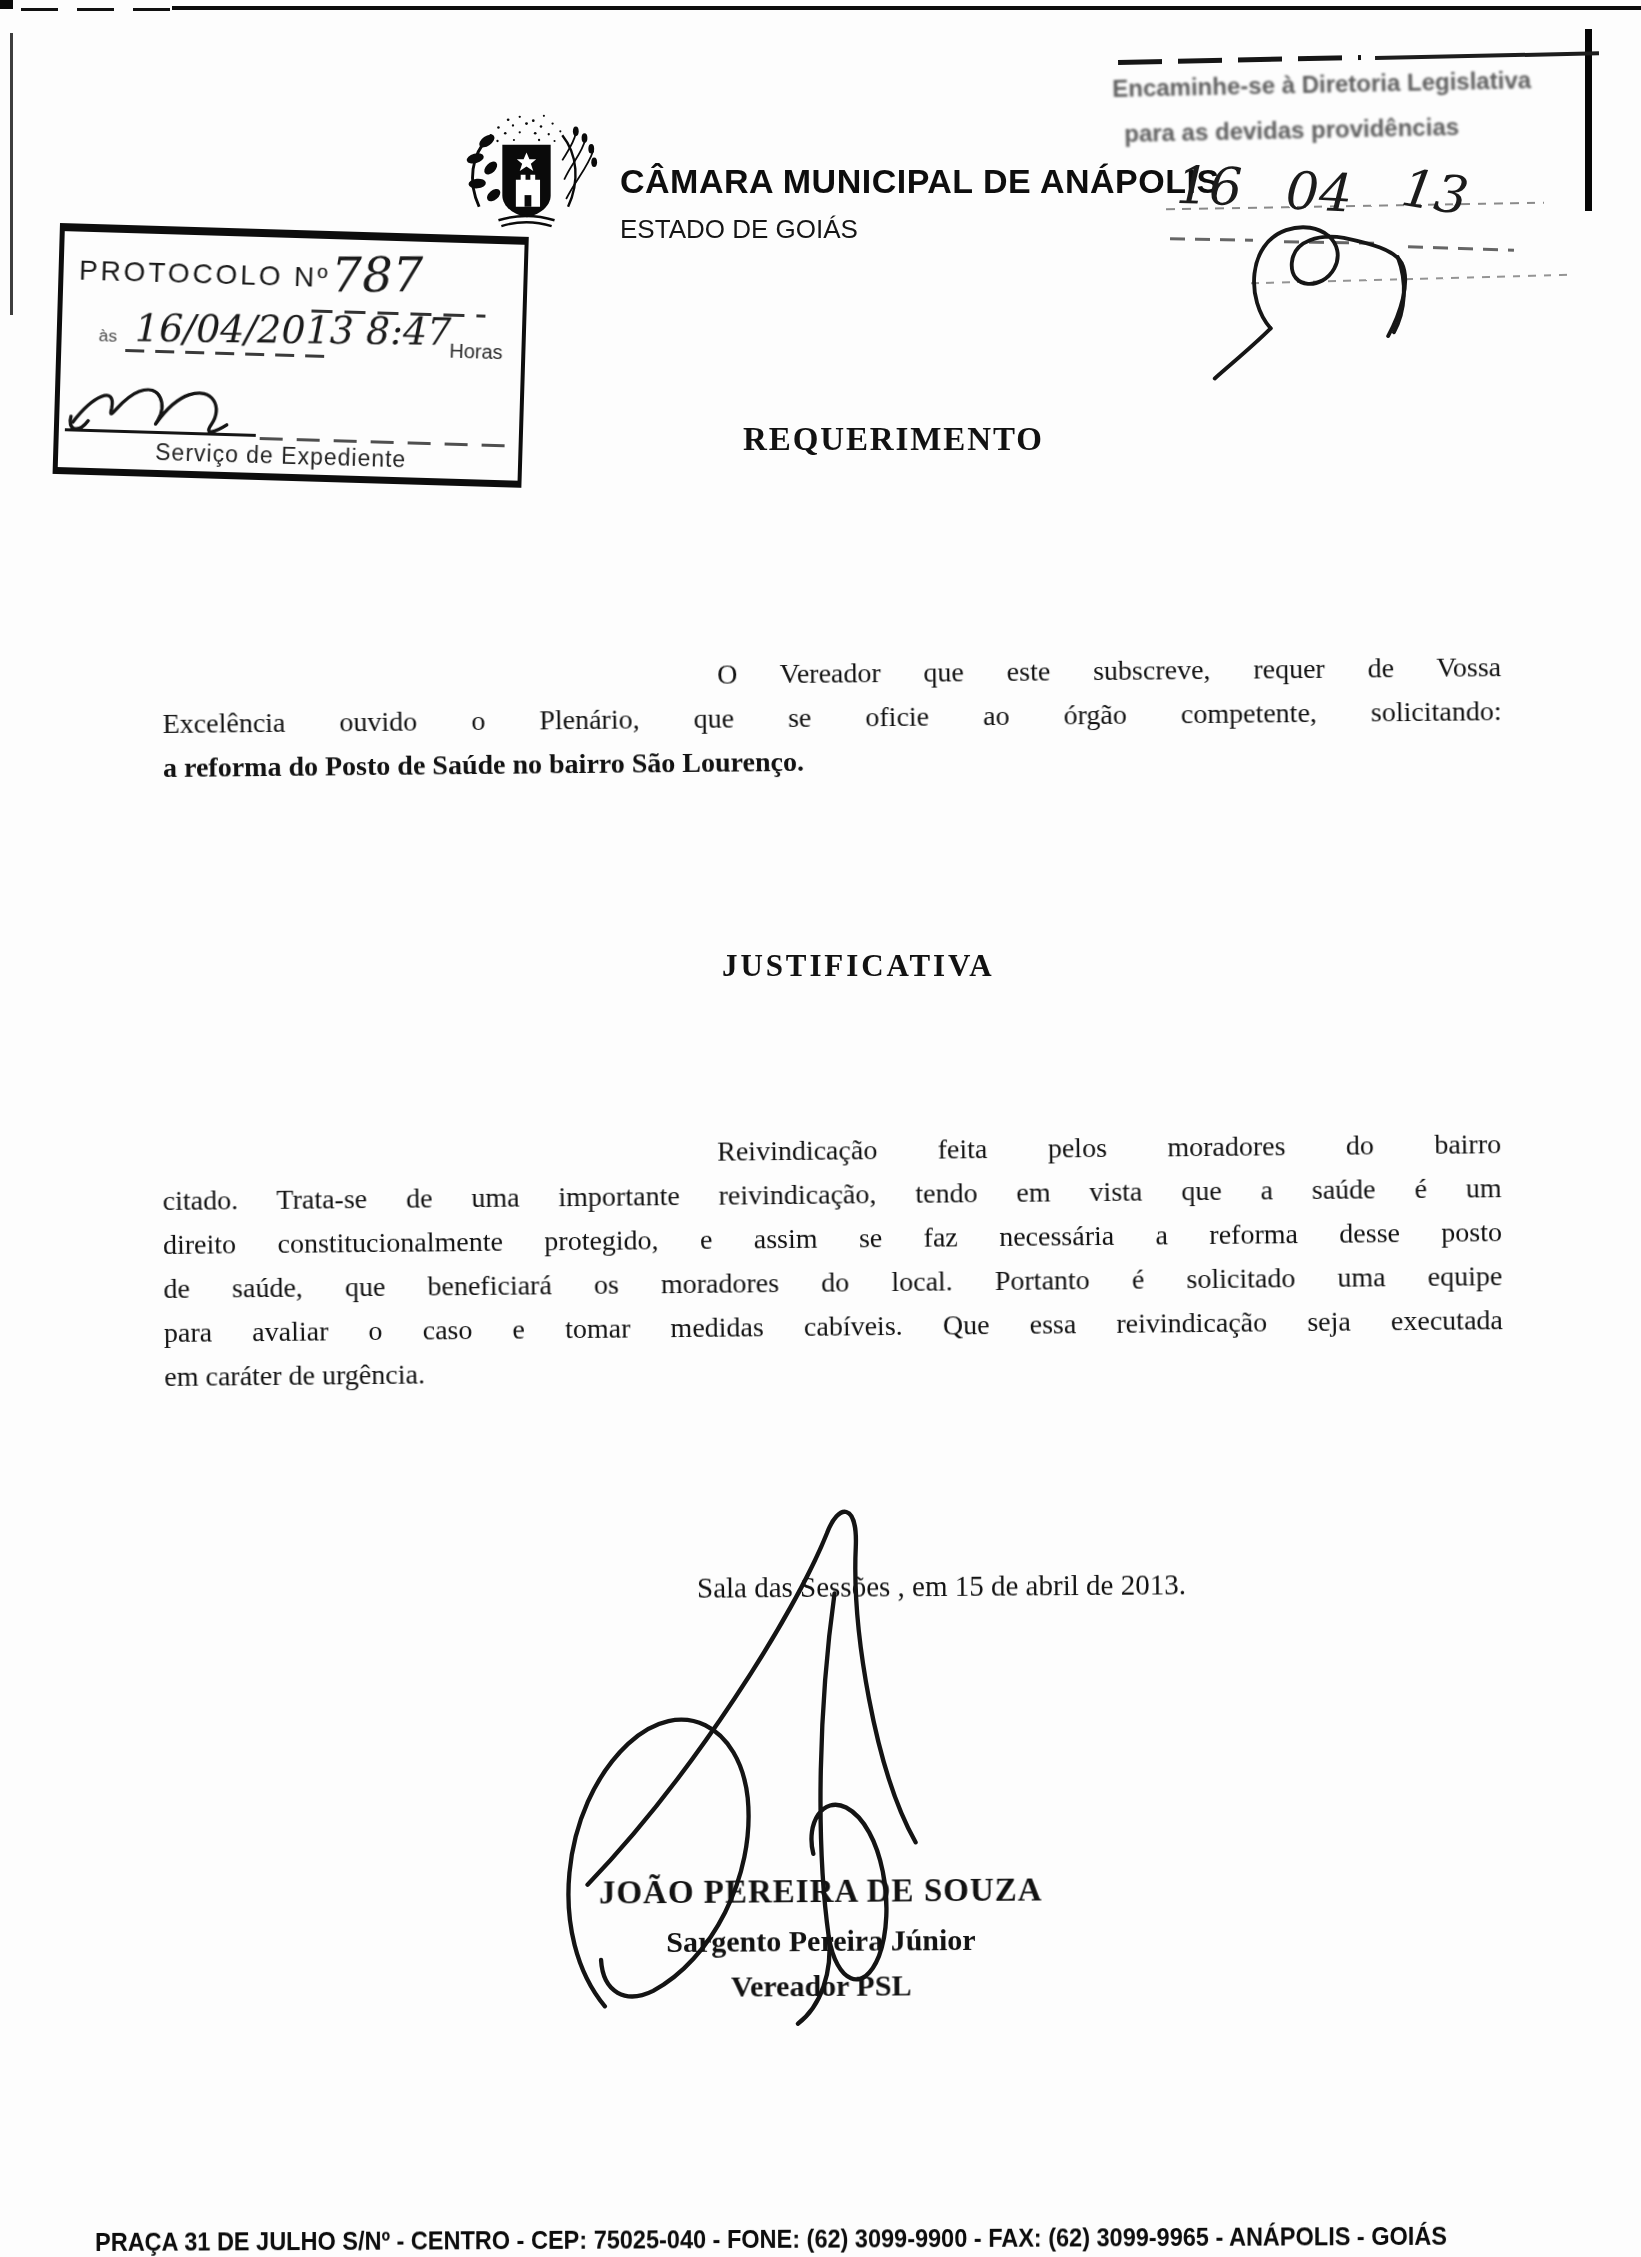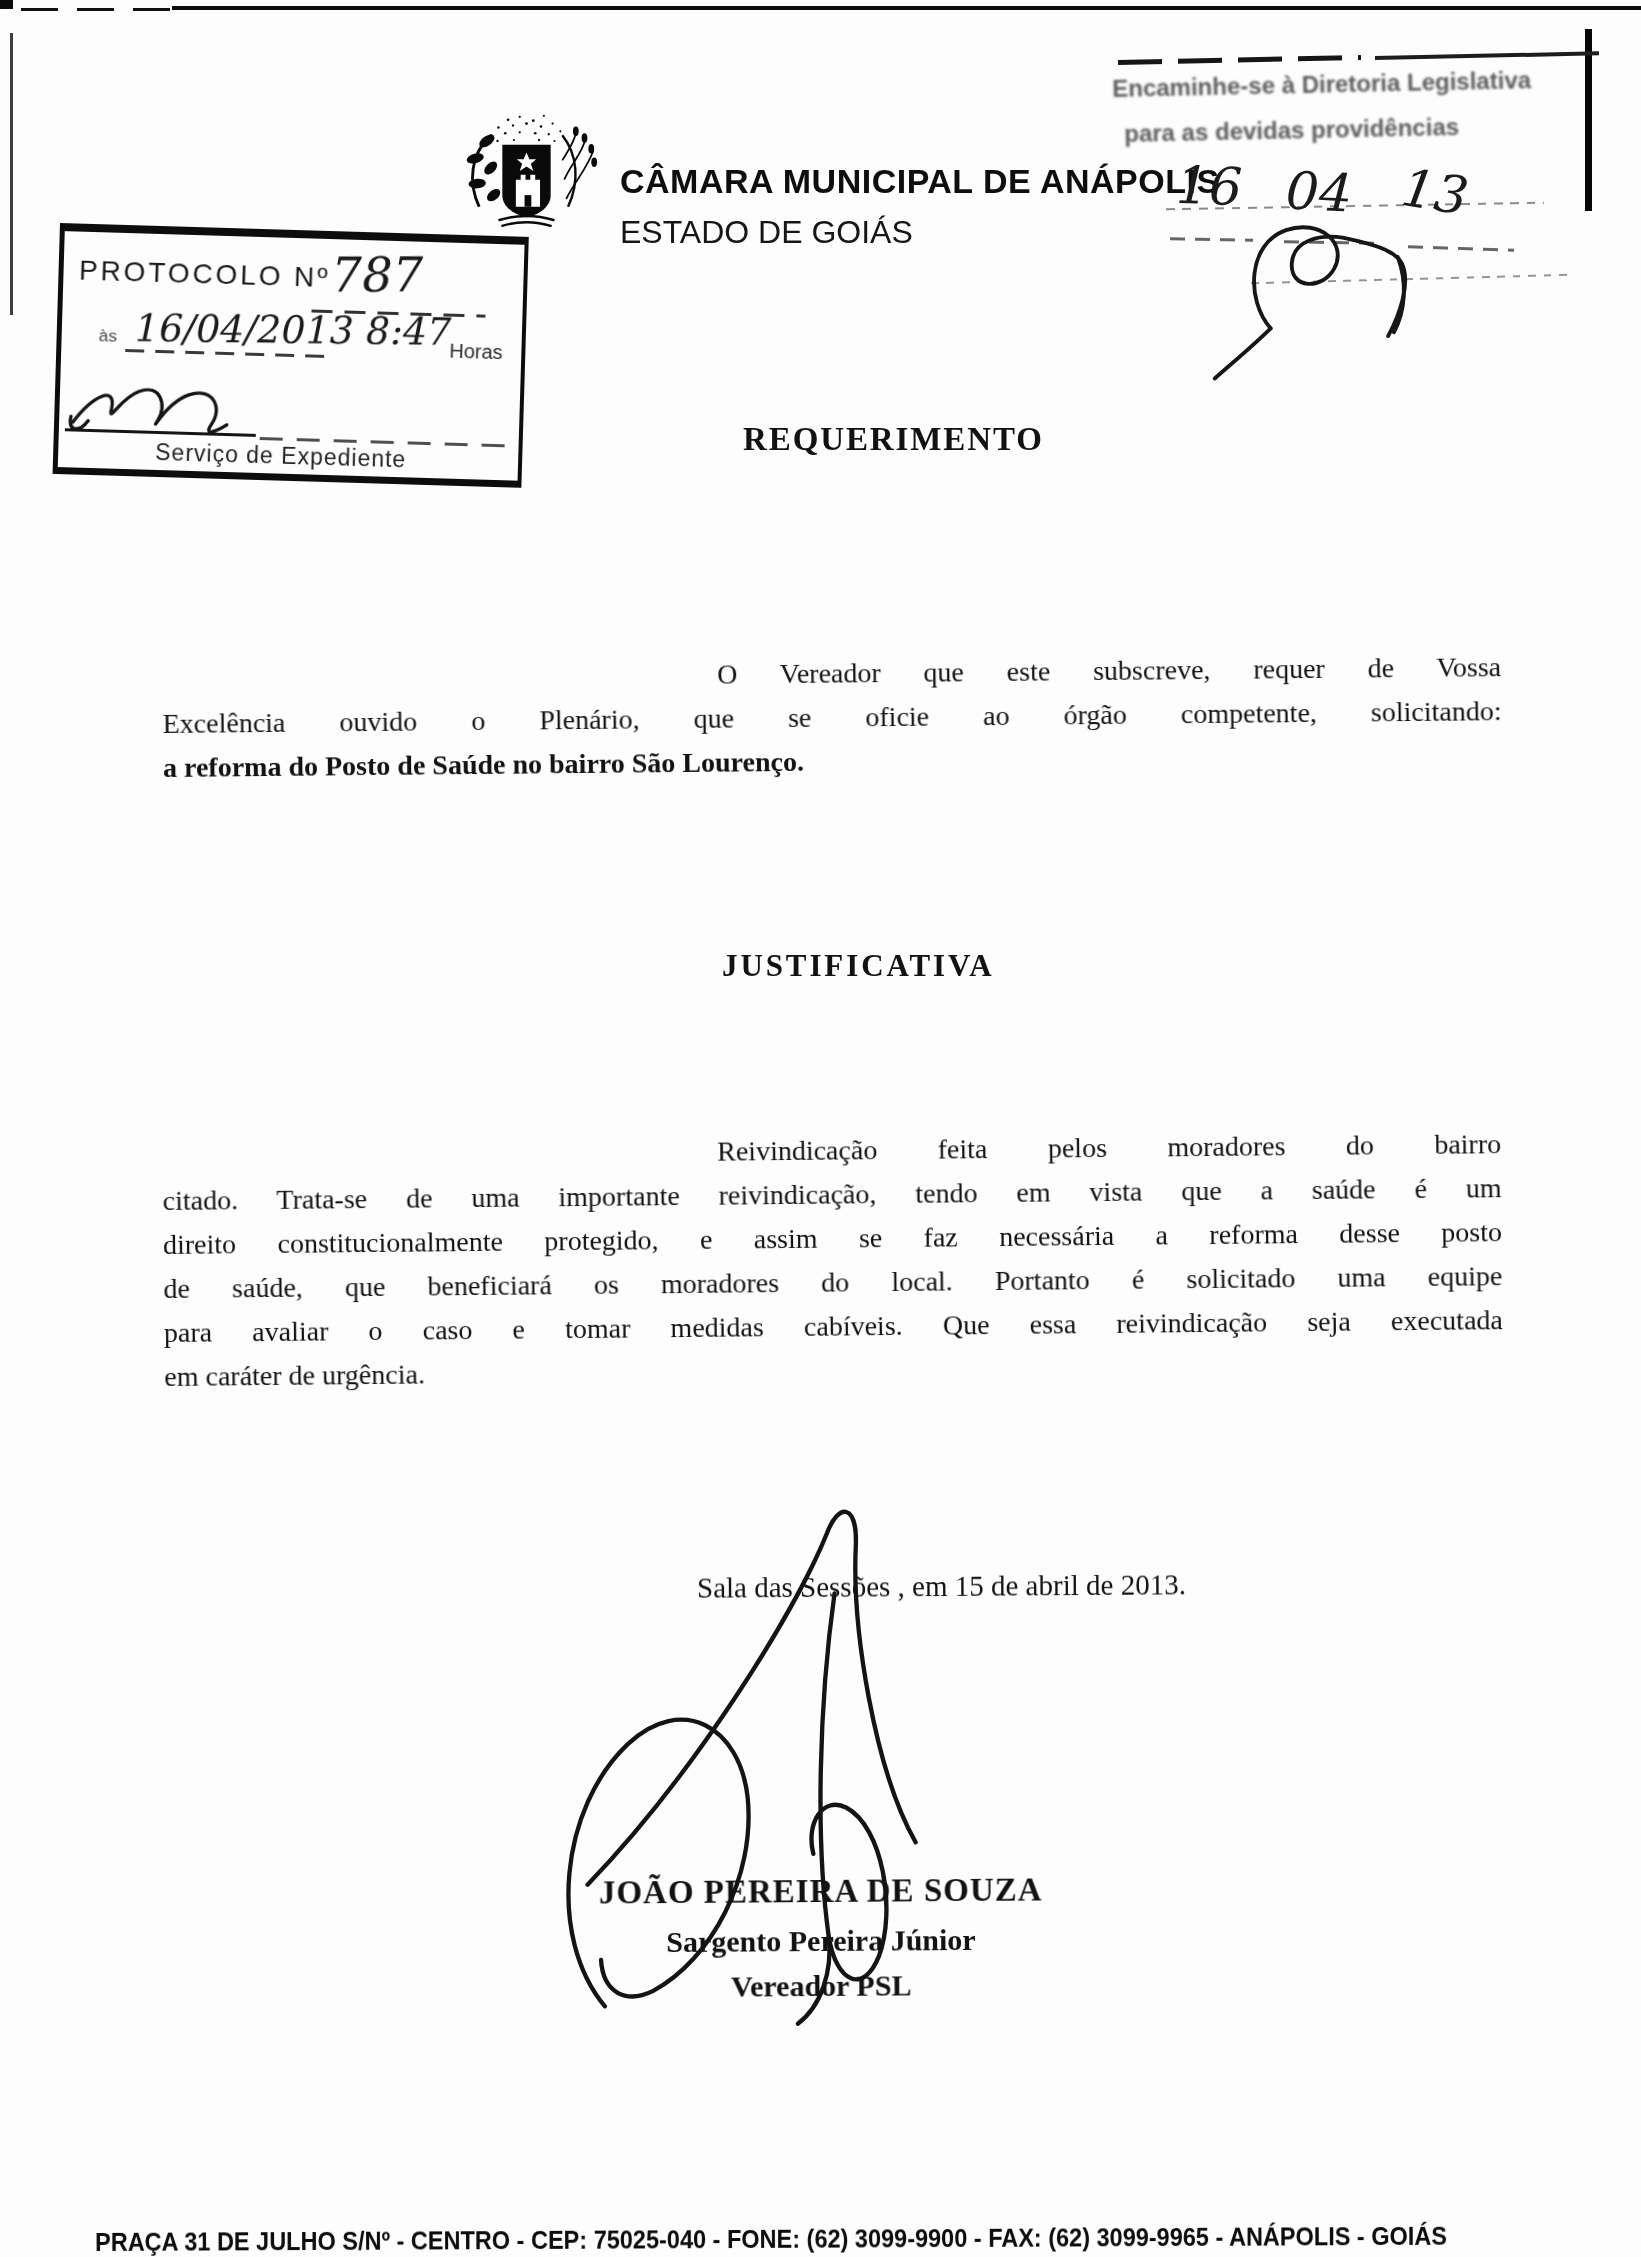--- a/index.html
+++ b/index.html
@@ -14,21 +14,21 @@
     background:repeating-linear-gradient(90deg,#111 0 37px,transparent 37px 56px);}
   .corner-mark{position:absolute;left:0;top:0;width:12.6px;height:8.7px;background:#0a0a0a;}
   .left-edge-line{position:absolute;left:9.7px;top:33px;width:2.9px;height:282px;background:#1c1c1c;opacity:.85;}
   .right-edge-mark{position:absolute;left:1585px;top:29px;width:6.8px;height:182px;background:#070707;}
   
   .crest{position:absolute;left:452px;top:112px;}
   .org-name{position:absolute;left:620px;top:162px;
     font-family:"Liberation Sans",sans-serif;font-weight:bold;font-size:34px;
     letter-spacing:0.5px;color:#0e0e0e;white-space:nowrap;filter:blur(0.2px);}
   .org-state{position:absolute;left:620px;top:214px;
-    font-family:"Liberation Sans",sans-serif;font-size:32px;color:#161616;
+    font-family:"Liberation Sans",sans-serif;font-size:26px;color:#161616;
     white-space:nowrap;filter:blur(0.2px);}
   
   .fs{position:absolute;transform:rotate(-1.2deg);transform-origin:left top;}
   .fs-dash-a{left:1118px;top:60px;width:243px;height:4.8px;
     background:repeating-linear-gradient(90deg,#161616 0 44px,transparent 44px 60px);}
   .fs-dash-b{left:1375px;top:56px;width:224px;height:3.9px;background:#1d1d1d;}
   .fs-line{font-family:"Liberation Sans",sans-serif;font-weight:700;font-size:24px;
     color:#5c5c5c;filter:blur(1.2px);white-space:nowrap;}
   .fs-line1{left:1112px;top:75px;}
   .fs-line2{left:1124px;top:120px;}

